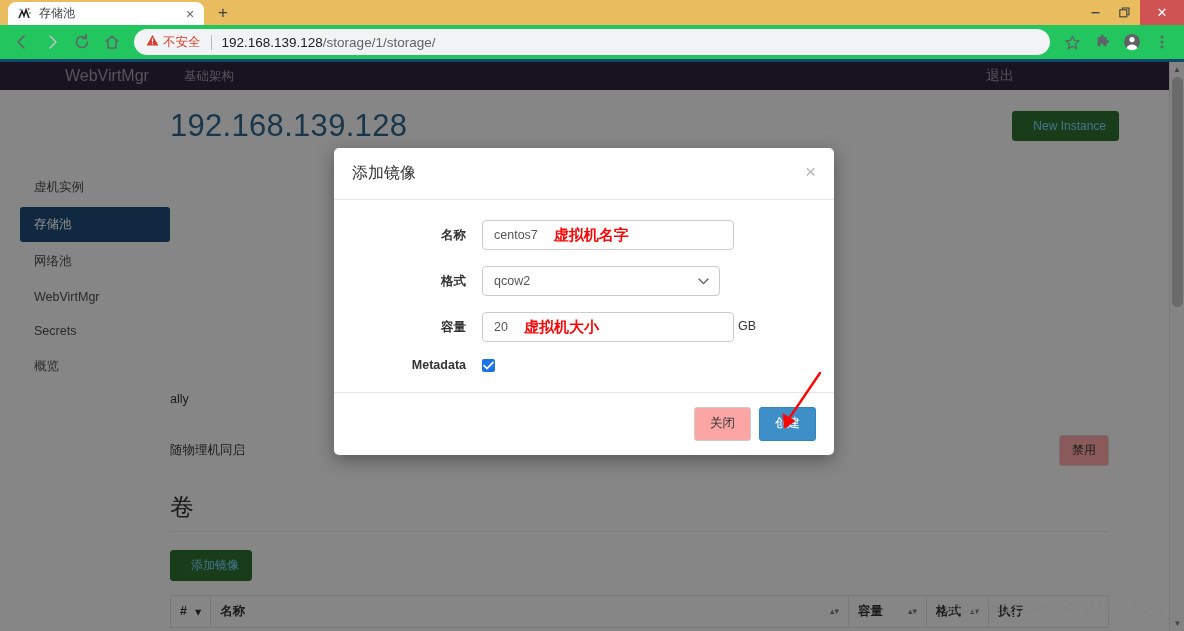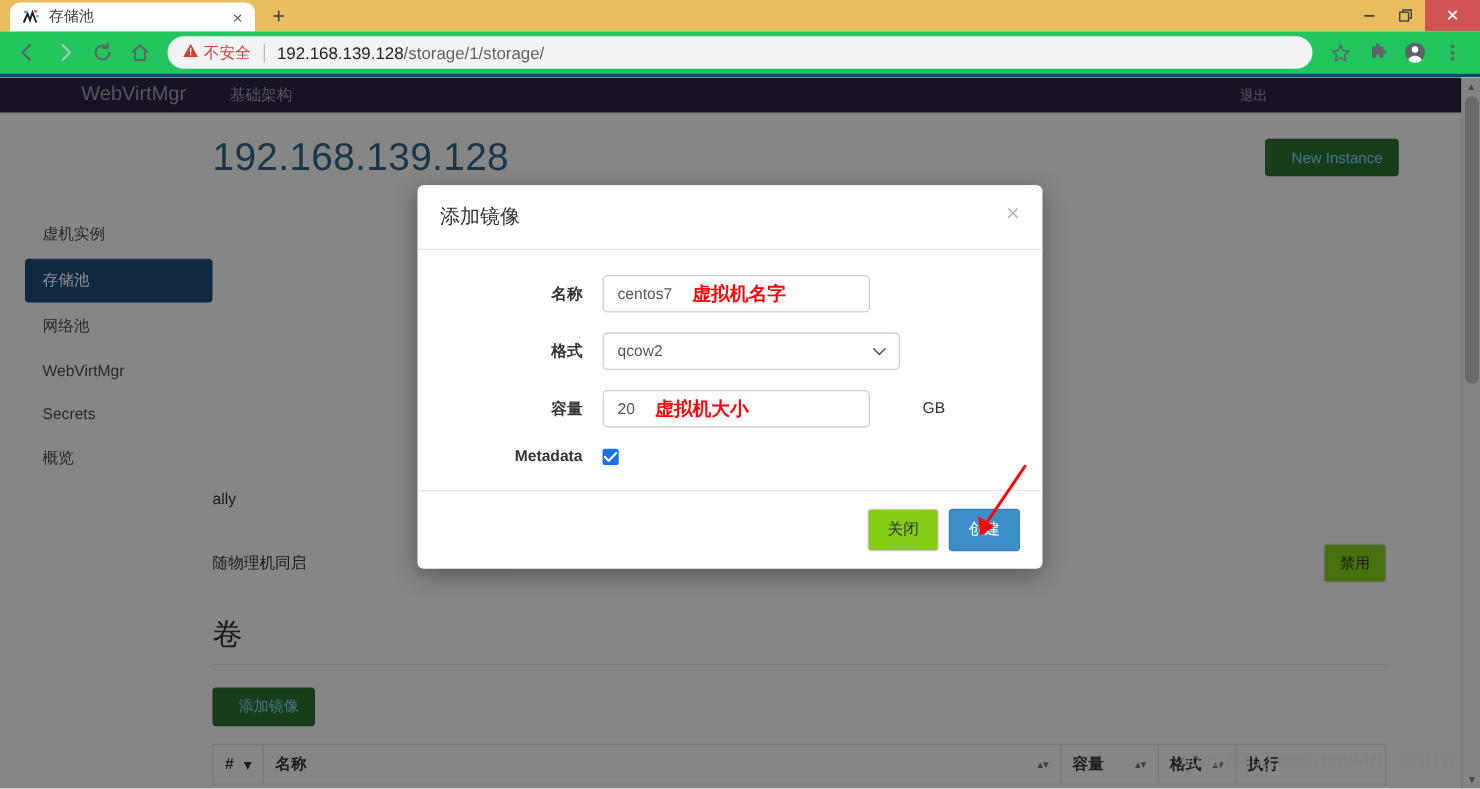--- a/index.html
+++ b/index.html
@@ -73,35 +73,35 @@
   }
   .sb-arrow { height: 15px; display:flex; align-items:center; justify-content:center; color:#7b7b7b; font-size:8px; }
   .sb-thumb { position: absolute; top: 15px; left: 2px; width: 11px; height: 230px; background: #c1c1c1; border-radius: 6px; }
 
   .navbar {
     height: 28px; background: #2e223c; display: flex; align-items: center;
     padding: 0 15px; color: #bdb8c4;
   }
   .brand { font-size: 16px; color: #9e99a8; margin-left: 50px; margin-right: 35px; }
   .nav-item { font-size: 12.5px; color: #9e99a8; cursor: pointer; }
-  .nav-right { margin-left: auto; margin-right: 140px; font-size: 11px; color: #9e99a8; cursor: pointer; }
+  .nav-right { margin-left: auto; margin-right: 140px; font-size: 14px; color: #9e99a8; cursor: pointer; }
 
   .container { padding: 0 0 0 0; position: relative; }
   .page-head {
     display: flex; align-items: center; padding: 18px 50px 0 170px;
     justify-content: space-between;
   }
   .page-title { font-size: 31px; color: #2f6387; font-weight: 400; letter-spacing: .3px; }
   .btn {
     font-size: 12px; border-radius: 3px; padding: 6px 12px; cursor: pointer;
     border: 1px solid transparent; display: inline-block; line-height: 1.4;
   }
   .btn-green { background: #2f7031; border-color: #2a6a2d; color: #7dd3fc; padding-left: 20px; }
   .btn-blue { background: #3e8fc7; border-color: #3384bd; color: #fff; }
-  .btn-default { background: #84cc16; border-color: #ccc; color: #333; }
+  .btn-default { background: #fca5a5; border-color: #ccc; color: #333; }
 
   .body-row { display: flex; padding: 26px 0 0 0; }
   .sidebar { width: 170px; flex: 0 0 170px; padding-left: 20px; }
   .side-item {
     padding: 9px 14px; font-size: 12.5px; color: #4c4c4c; cursor: pointer;
     border-radius: 3px; margin-bottom: 2px;
   }
   .side-item.active { background: #1e4b75; color: #fff; }
   .content { flex: 1; padding-right: 60px; position: relative; }
 
@@ -140,21 +140,21 @@
   .modal-title { font-size: 16px; color: #333; font-weight: 400; }
   .modal-x { font-size: 19px; color: #b8b8b8; cursor: pointer; line-height: .9; }
   .modal-body { padding: 20px 18px 14px 18px; }
   .form-row { display: flex; align-items: center; margin-bottom: 16px; }
   .form-label {
     width: 130px; flex: 0 0 130px; text-align: right; padding-right: 16px;
     font-size: 12.5px; font-weight: bold; color: #333;
   }
   .form-ctl { flex: 1; position: relative; }
   .input {
-    width: 214px; height: 30px; border: 1px solid #ccc; border-radius: 4px;
+    width: 252px; height: 30px; border: 1px solid #ccc; border-radius: 4px;
     background: #fff; display: flex; align-items: center; padding: 0 11px;
     font-size: 12.5px; color: #555; gap: 16px;
   }
   .input .annot { color: #fb0505; font-size: 15px; font-weight: bold; white-space: nowrap; }
   .select {
     width: 238px; height: 30px; border: 1px solid #ccc; border-radius: 4px;
     background: #fff; display: flex; align-items: center; justify-content: space-between;
     padding: 0 10px 0 11px; font-size: 12.5px; color: #555; cursor: pointer;
   }
   .unit { position: absolute; left: 256px; top: 7px; font-size: 12.5px; font-weight: normal; color: #333; }

